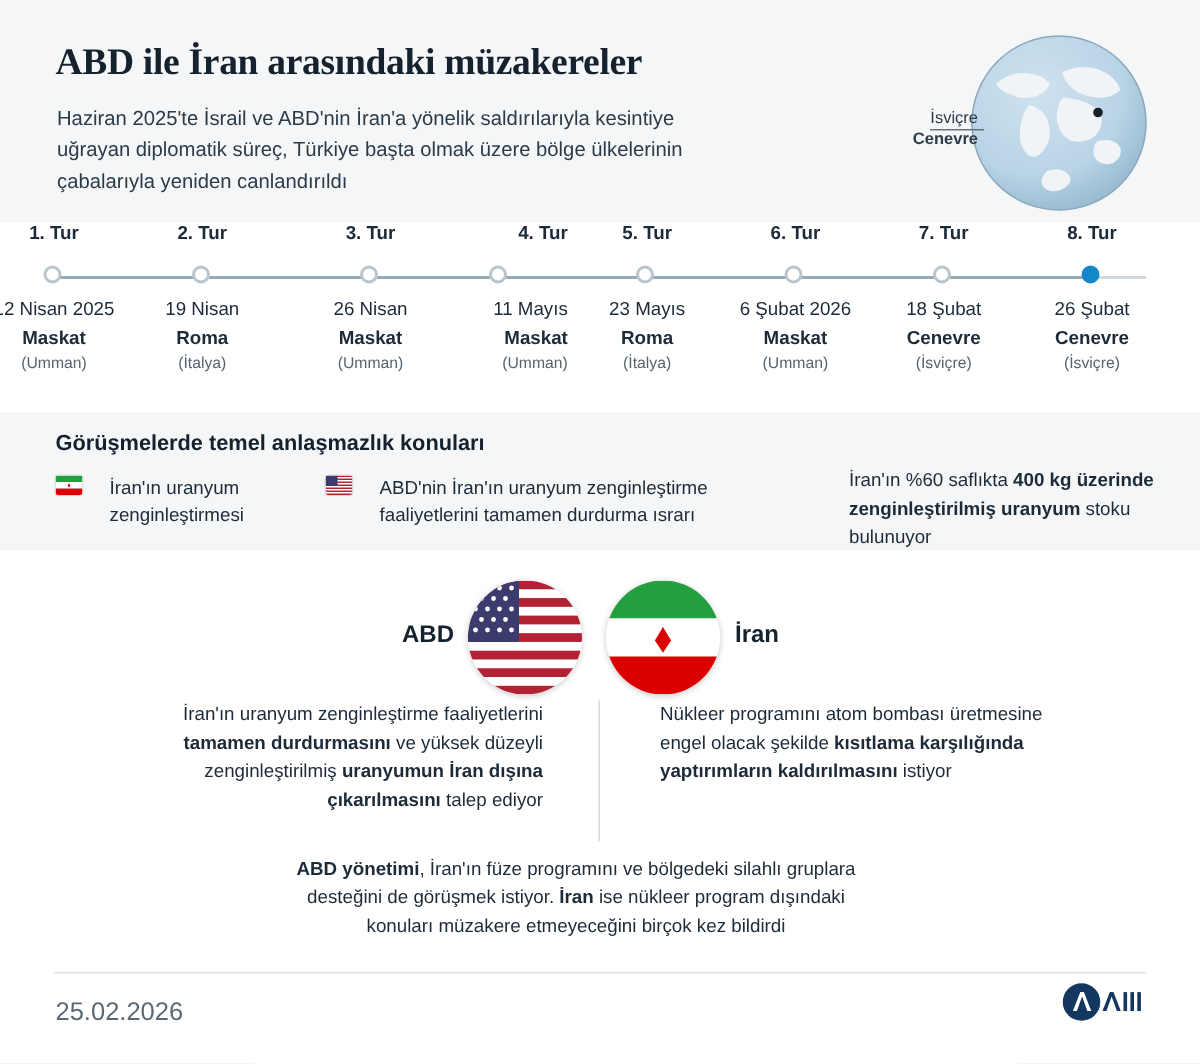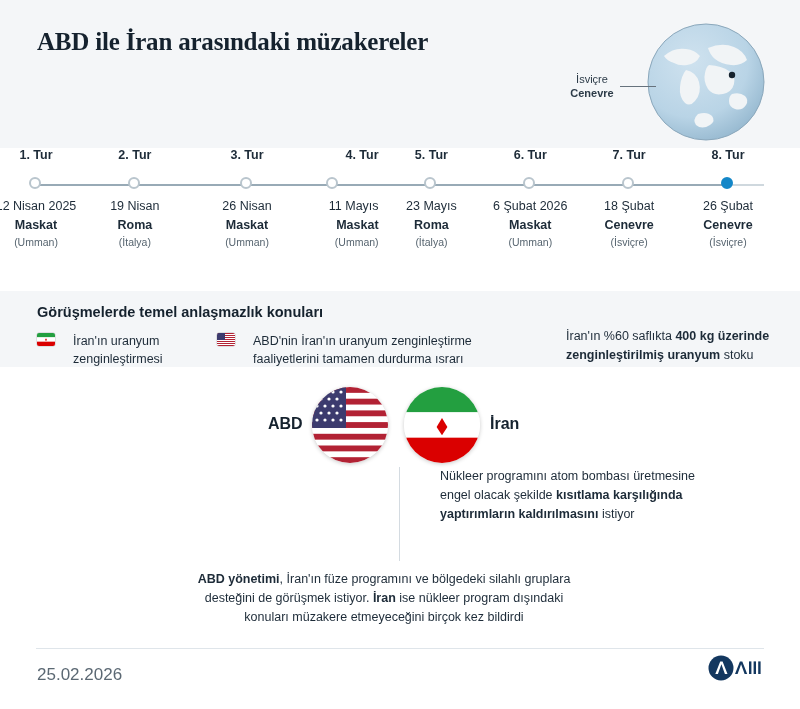--- a/index.html
+++ b/index.html
@@ -52,21 +52,21 @@
     position: absolute;
     left: 646px;
     top: 22px;
     width: 120px;
     height: 120px;
   }
   .globe-label {
     position: absolute;
     right: 148px;
     top: 72px;
-    text-align: center;
+    text-align: right;
     font-size: 11px;
     line-height: 14px;
     color: #2c3b48;
     width: 120px;
   }
   .globe-label .b { font-weight: bold; }
   .globe-leader {
     position: absolute;
     left: 620px;
     top: 86px;
@@ -151,21 +151,21 @@
     top: 88px;
     width: 92px;
     font-size: 10.5px;
     color: #56646f;
   }
 
   
   .band {
     position: absolute;
     left: 0;
-    top: 291px;
+    top: 275px;
     width: 800px;
     height: 94px;
     background: #f4f6f8;
   }
   .band-title {
     position: absolute;
     left: 37px;
     top: 13px;
     font-size: 14.5px;
     font-weight: bold;
@@ -297,20 +297,21 @@
     color: #13375f;
   }
 </style>
 </head>
 <body>
 
 <div class="page">
 
   <div class="header">
     <div class="title">ABD ile İran arasındaki müzakereler</div>
+    <div class="subtitle">Haziran 2025'te İsrail ve ABD'nin İran'a yönelik saldırılarıyla kesintiye uğrayan diplomatik süreç, Türkiye başta olmak üzere bölge ülkelerinin çabalarıyla yeniden canlandırıldı</div>
 
     <div class="globe-wrap">
       <svg width="120" height="120" viewBox="0 0 120 120">
         <defs>
           <radialGradient id="gsea" cx="38%" cy="32%" r="78%">
             <stop offset="0%" stop-color="#cfe2ef"></stop>
             <stop offset="62%" stop-color="#b9d4e6"></stop>
             <stop offset="100%" stop-color="#8fb3cb"></stop>
           </radialGradient>
         </defs>
@@ -478,20 +479,21 @@
         <rect y="50.67" width="76" height="25.33" fill="#da0000"></rect>
         <path d="M38 31 l5.4 9 -5.4 8.2 -5.4 -8.2z" fill="#da0000"></path>
       </svg>
     </div>
 
     <div class="side-label label-abd">ABD</div>
     <div class="side-label label-iran">İran</div>
 
     <div class="divider"></div>
 
+    <div class="col-left"><span>İran'ın uranyum zenginleştirme faaliyetlerini </span><b>tamamen durdurmasını</b><span> ve yüksek düzeyli zenginleştirilmiş </span><b>uranyumun İran dışına çıkarılmasını</b><span> talep ediyor</span></div>
     <div class="col-right"><span>Nükleer programını atom bombası üretmesine engel olacak şekilde </span><b>kısıtlama karşılığında yaptırımların kaldırılmasını</b><span> istiyor</span></div>
   </div>
 
   <div class="note"><b>ABD yönetimi</b><span>, İran'ın füze programını ve bölgedeki silahlı gruplara desteğini de görüşmek istiyor. </span><b>İran</b><span> ise nükleer program dışındaki konuları müzakere etmeyeceğini birçok kez bildirdi</span></div>
 
   <div class="footer-rule"></div>
   <div class="footer-date">25.02.2026</div>
   <div class="aa-logo">
     <svg width="56" height="26" viewBox="0 0 56 26">
       <circle cx="13" cy="13" r="12.5" fill="#13375f"></circle>

